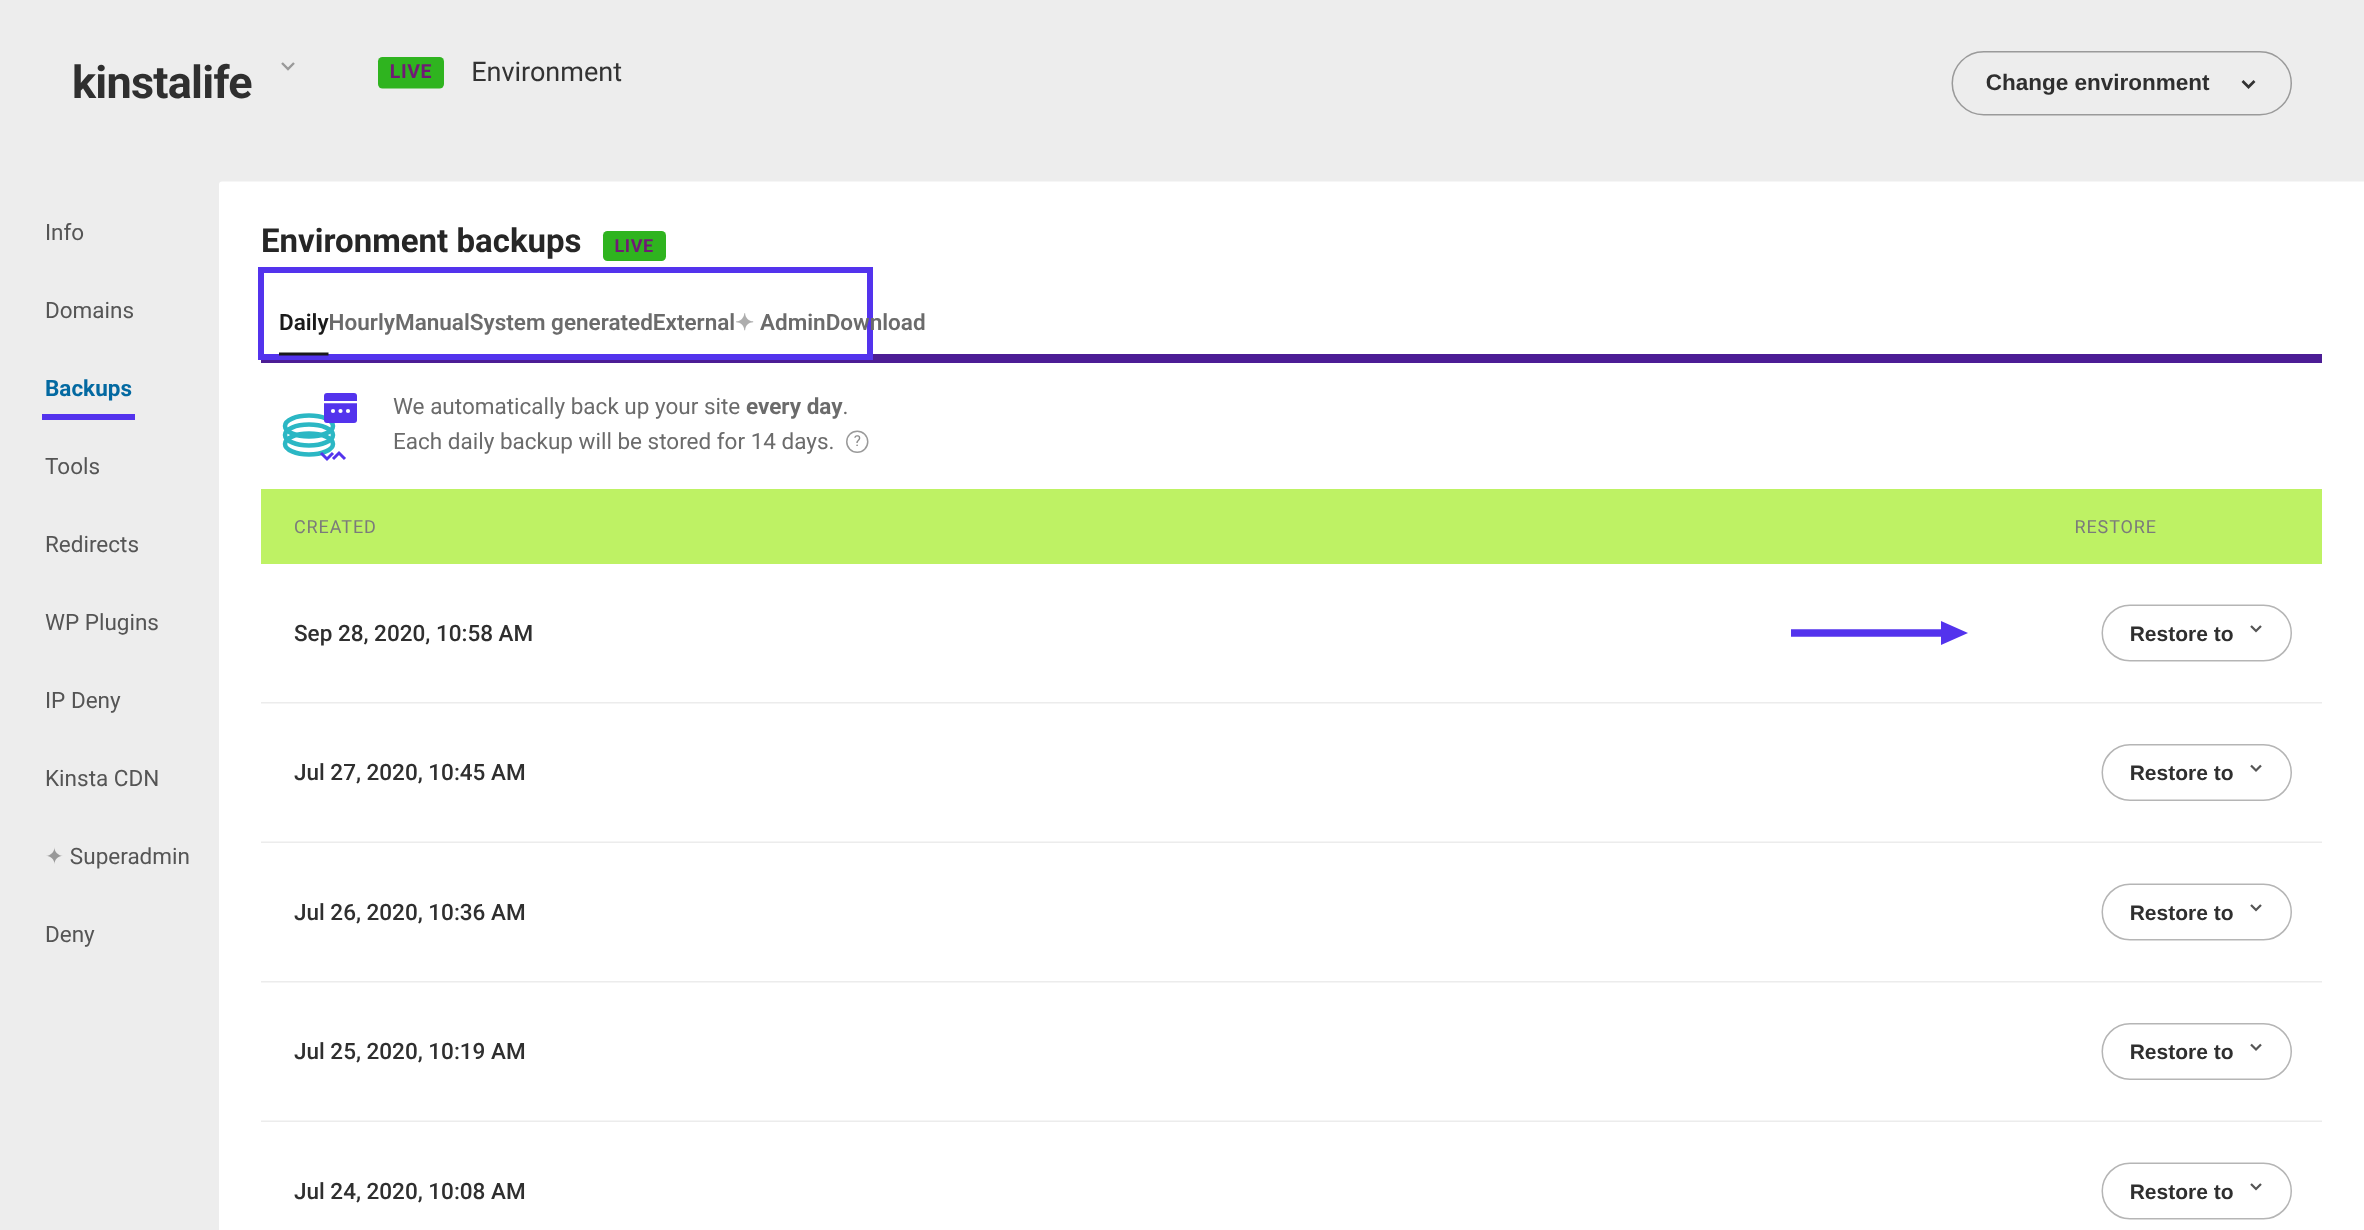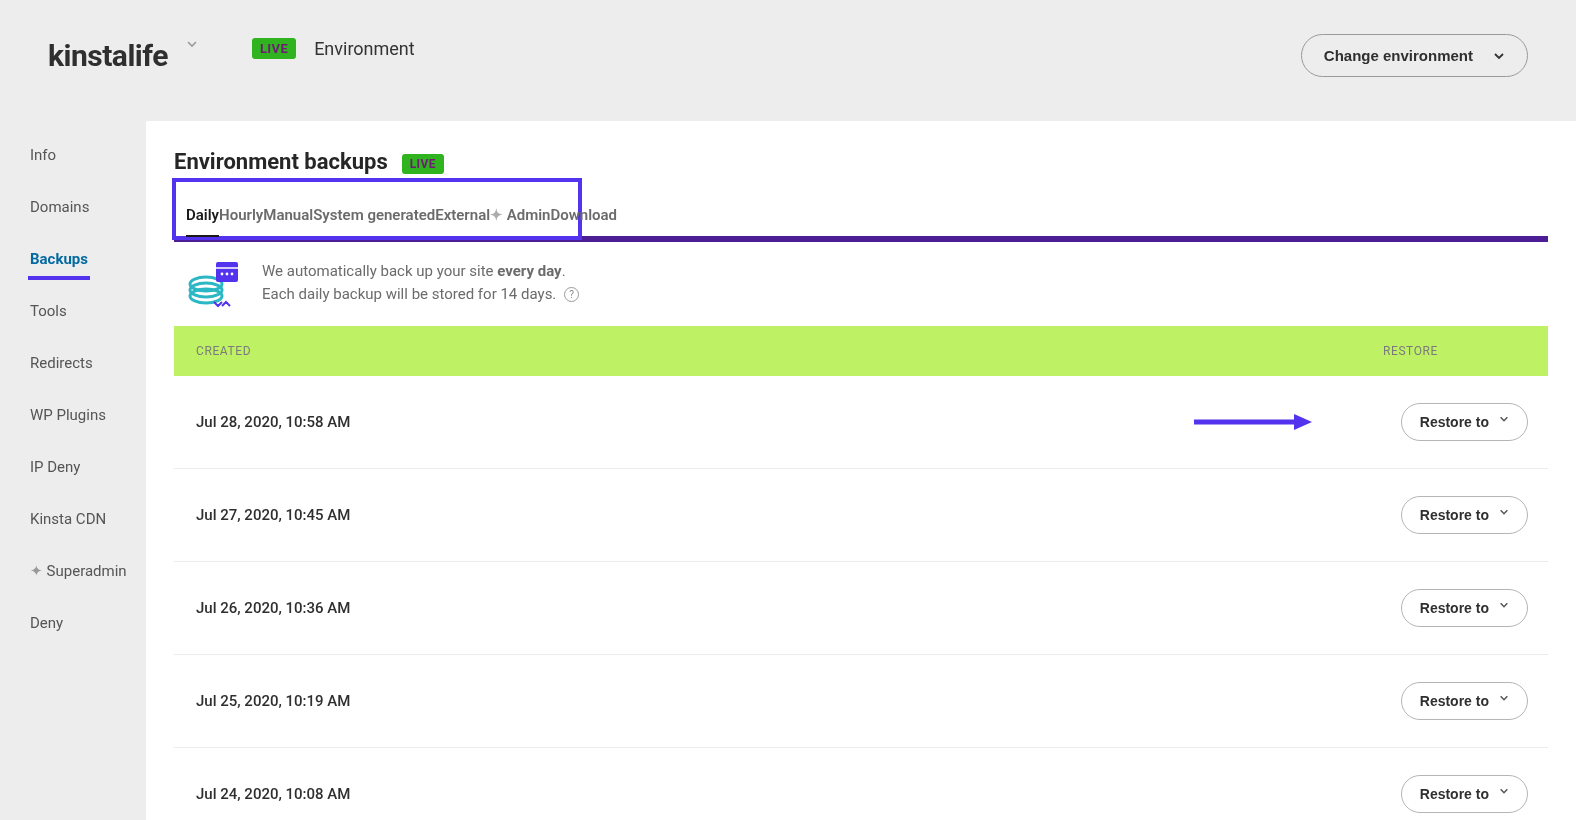--- a/index.html
+++ b/index.html
@@ -323,21 +323,21 @@
         </div>
       </div>
     </div>
 
     <div class="table-header">
       <span>CREATED</span>
       <span>RESTORE</span>
     </div>
     <div id="table-body">
         <div class="table-row">
-          <span class="created-cell">Jul 28, 2020, 10:58 AM</span>
+          <span class="created-cell">Sep 28, 2020, 10:58 AM</span>
           <span class="arrow-annotation">
             <svg width="120" height="20" viewBox="0 0 120 20">
               <line x1="0" y1="10" x2="104" y2="10" stroke="#5333ed" stroke-width="5"></line>
               <path d="M100 2 L118 10 L100 18 Z" fill="#5333ed"></path>
             </svg>
           </span>
           <button class="restore-btn">
             <span>Restore to</span>
             <span>
               <svg width="10" height="10" viewBox="0 0 12 12">

